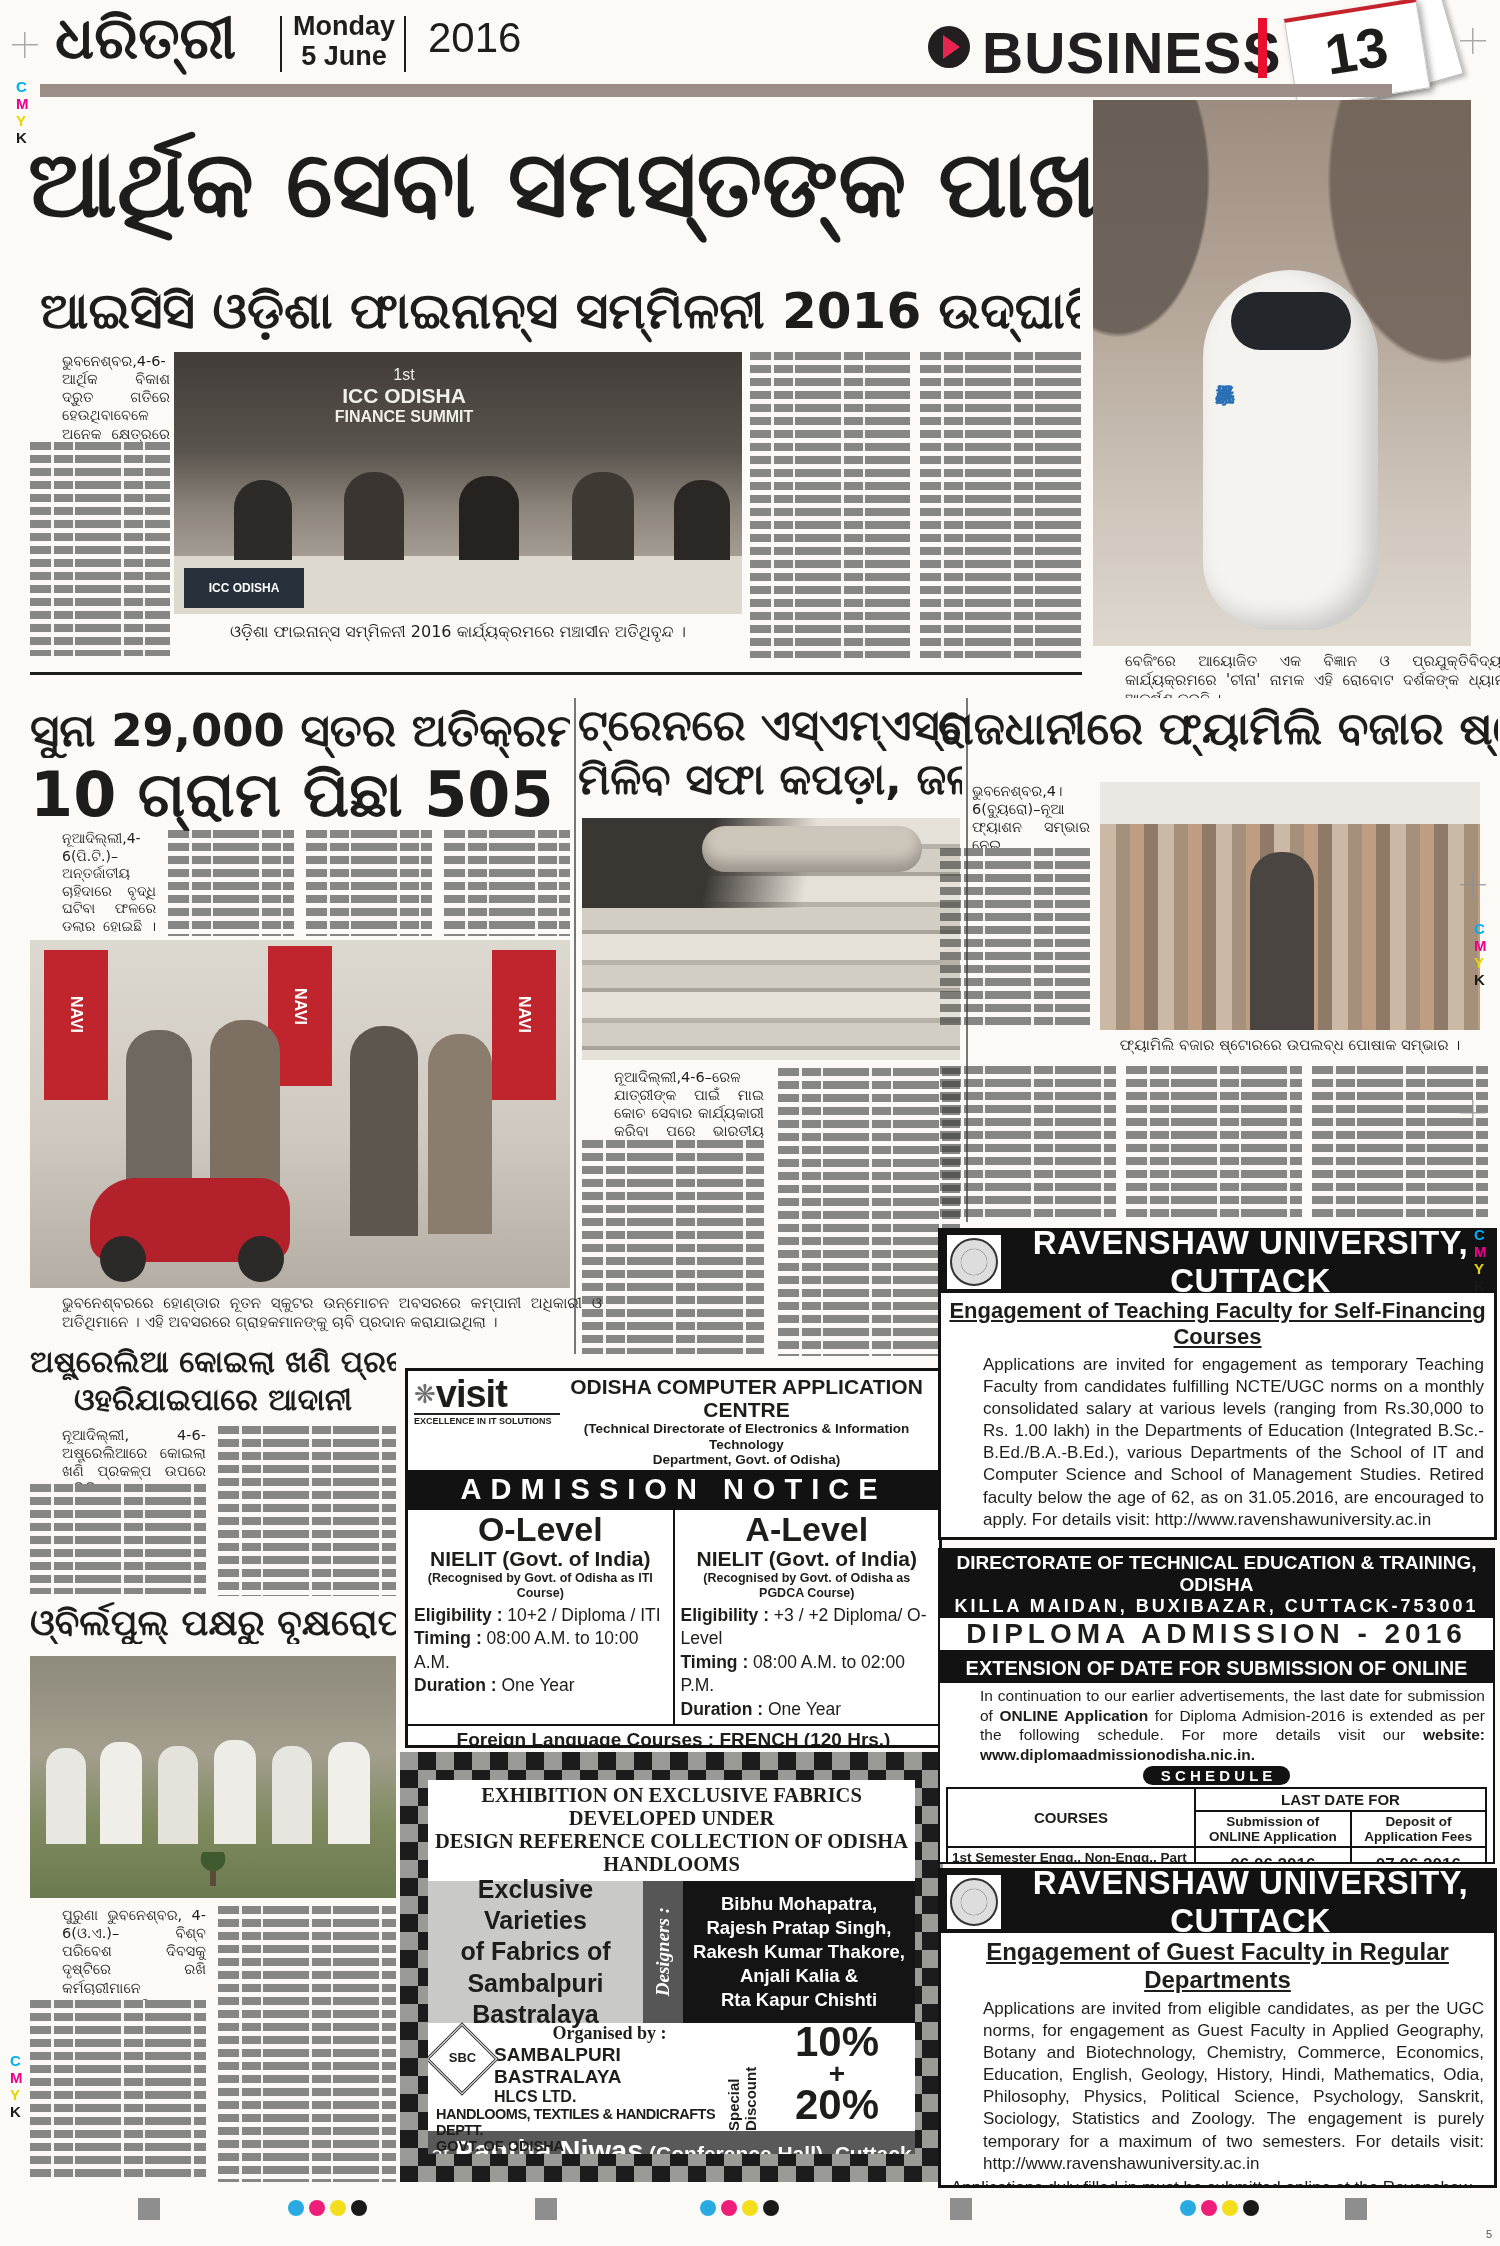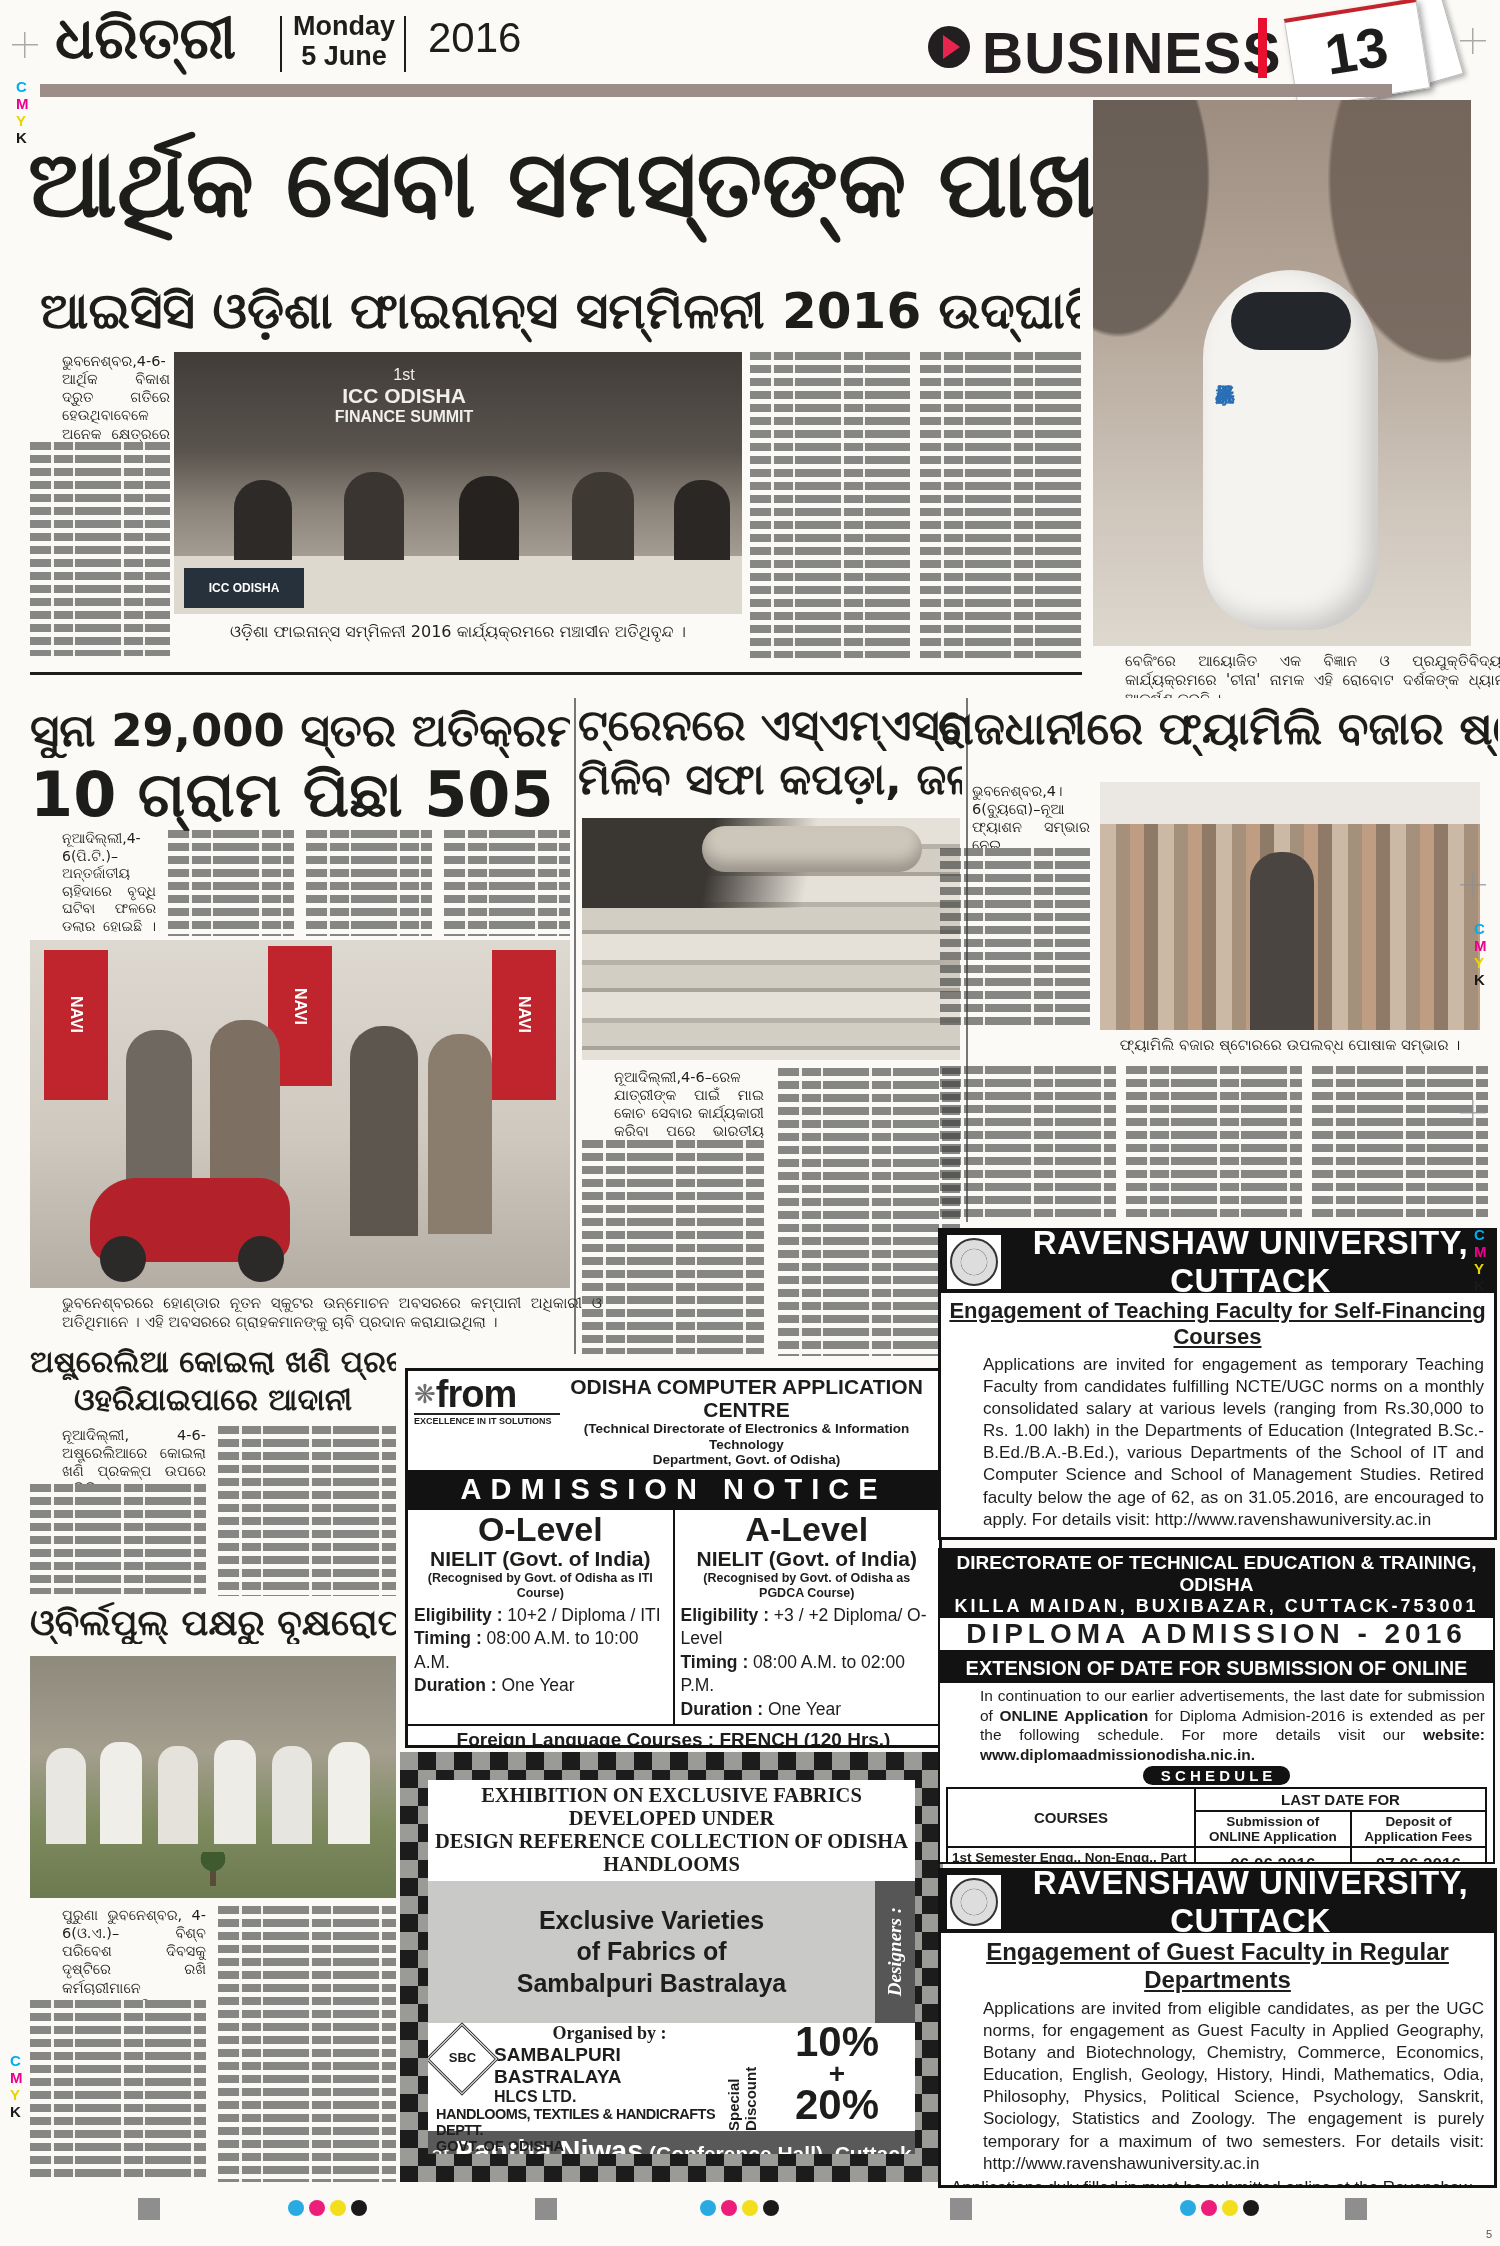--- a/index.html
+++ b/index.html
@@ -188,21 +188,21 @@
     <div class="odia j" style="font-size:14.5px;line-height:1.25;height:94px;overflow:hidden;">ପୁରୁଣା ଭୁବନେଶ୍ବର, 4-6(ଓ.ଏ.)– ବିଶ୍ବ ପରିବେଶ ଦିବସକୁ ଦୃଷ୍ଟିରେ ରଖି କର୍ମଚାରୀମାନେ ବୃକ୍ଷରୋପଣ କରିଥିଲେ ।</div>
     <div class="ftxt" style="height:180px;"></div>
   </div>
   <div class="abs ftxt" style="left:218px;top:1906px;width:178px;height:276px;"></div>
 
   <div class="abs adborder" style="left:405px;top:1368px;width:531px;height:374px;overflow:hidden;">
     <div style="display:flex;padding:4px 6px 2px 6px;">
       <div style="width:146px;border-right:0;">
         <div style="display:flex;align-items:center;">
           <span style="font-size:26px;color:#6e6e6e;line-height:1;">❋</span>
-          <span class="b" style="font-size:38px;letter-spacing:-1px;line-height:1;">from</span>
+          <span class="b" style="font-size:38px;letter-spacing:-1px;line-height:1;">visit</span>
         </div>
         <div class="b" style="font-size:9px;border-top:2px solid #222;padding-top:1px;">EXCELLENCE IN IT SOLUTIONS</div>
       </div>
       <div class="c" style="flex:1;">
         <div class="b" style="font-size:21px;line-height:1.1;">ODISHA COMPUTER APPLICATION CENTRE</div>
         <div class="b" style="font-size:13.5px;line-height:1.15;">(Technical Directorate of Electronics &amp; Information Technology</div>
         <div class="b" style="font-size:13.5px;line-height:1.15;">Department, Govt. of Odisha)</div>
       </div>
     </div>
     <div class="blackband c b" style="font-size:29px;letter-spacing:9px;height:38px;line-height:38px;">ADMISSION NOTICE</div>
@@ -237,20 +237,27 @@
       <div class="serif b c" style="font-size:20.5px;margin-top:4px;">EXHIBITION ON EXCLUSIVE  FABRICS DEVELOPED UNDER</div>
       <div class="serif b c" style="font-size:20.5px;">DESIGN REFERENCE COLLECTION OF ODISHA HANDLOOMS</div>
       <div style="display:flex;height:142px;margin-top:5px;">
         <div class="b c" style="flex:1;background:#c9c9c7;display:flex;flex-direction:column;justify-content:center;font-size:25px;line-height:1.25;">
           <div>Exclusive Varieties</div>
           <div>of Fabrics of</div>
           <div>Sambalpuri Bastralaya</div>
         </div>
         <div style="width:40px;background:#565656;color:#fff;display:flex;align-items:center;justify-content:center;">
           <span class="serif i b" style="writing-mode:vertical-rl;transform:rotate(180deg);font-size:19px;">Designers :</span>
+        </div>
+        <div class="b c" style="width:232px;background:#141414;color:#fff;display:flex;flex-direction:column;justify-content:center;font-size:18.5px;line-height:1.3;">
+          <div>Bibhu Mohapatra,</div>
+          <div>Rajesh Pratap Singh,</div>
+          <div>Rakesh Kumar Thakore,</div>
+          <div>Anjali Kalia &amp;</div>
+          <div>Rta Kapur Chishti</div>
         </div>
       </div>
       <div style="display:flex;height:108px;">
         <div style="flex:1;position:relative;padding-left:66px;">
           <div class="abs c" style="left:8px;top:10px;width:46px;height:46px;background:#fff;border:3px double #333;transform:rotate(45deg);">
             <span class="b" style="display:inline-block;transform:rotate(-45deg);font-size:13px;line-height:44px;">SBC</span>
           </div>
           <div class="serif b c" style="font-size:18px;">Organised by :</div>
           <div class="b" style="font-size:19px;">SAMBALPURI BASTRALAYA</div>
           <div class="b" style="font-size:16px;">HLCS LTD.</div>

